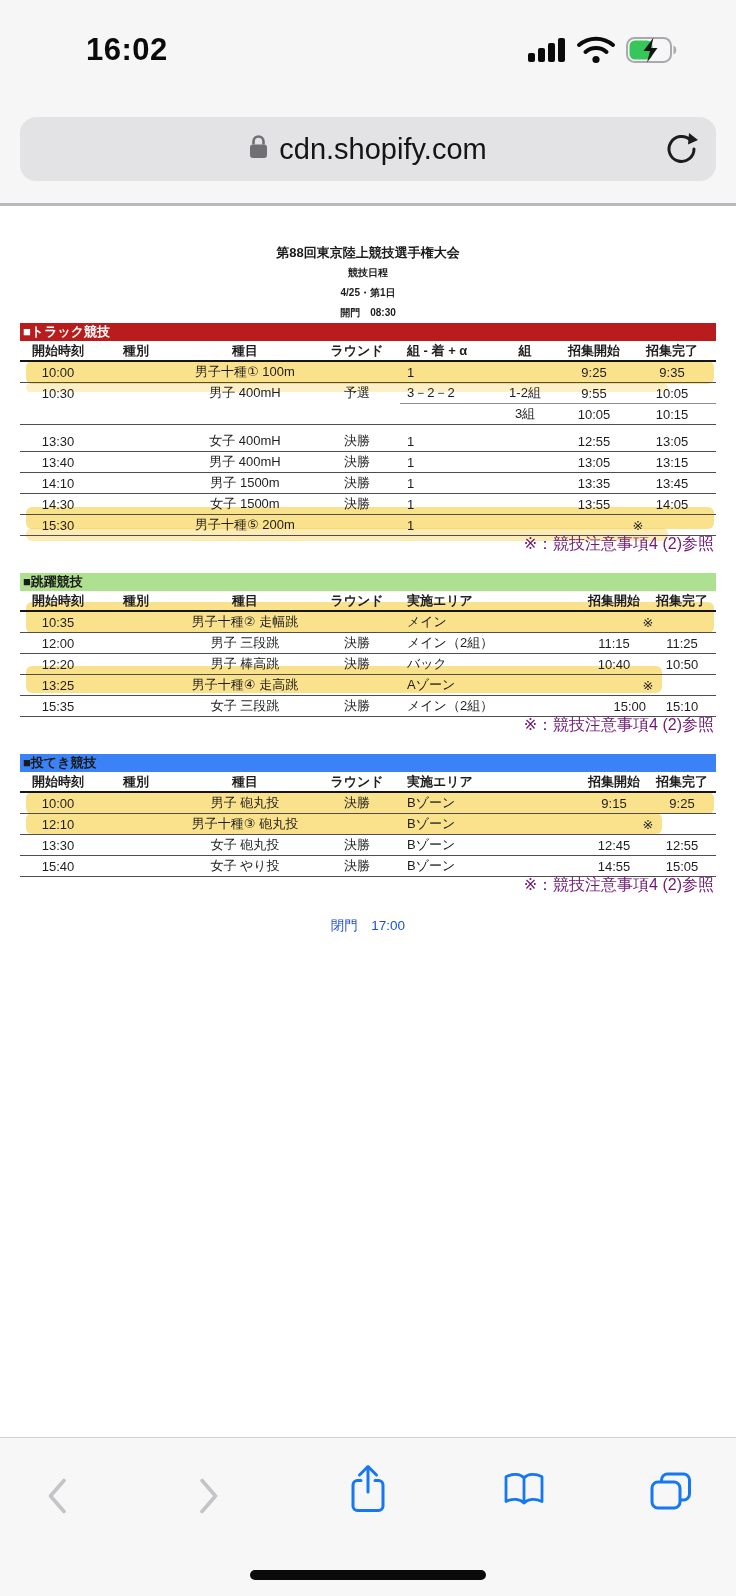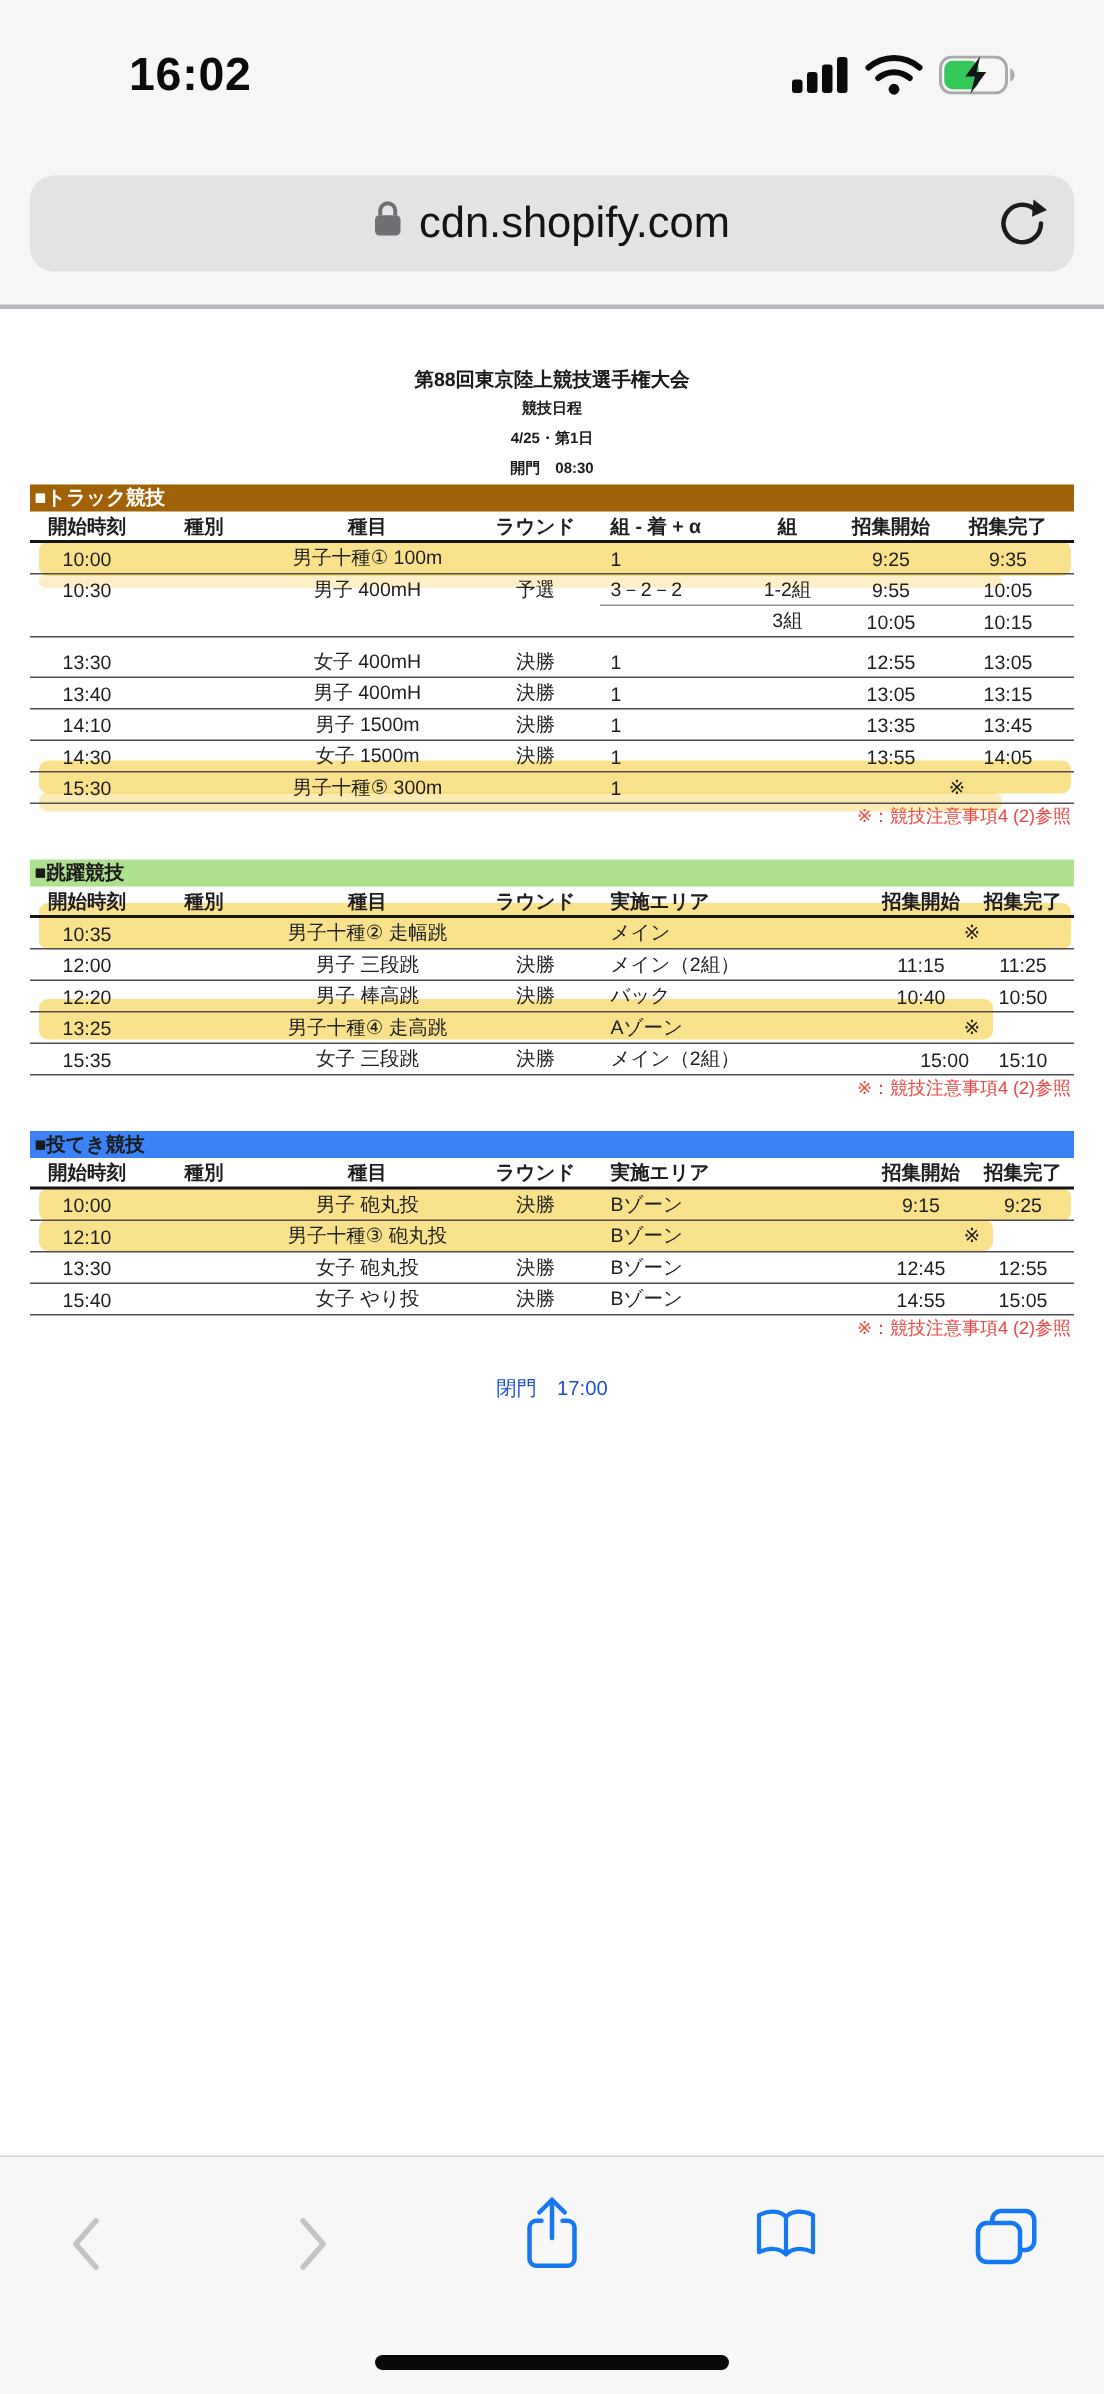--- a/index.html
+++ b/index.html
@@ -49,22 +49,22 @@
   table.sched td {
     height:20px; padding:0 2px; border-bottom:1.5px solid #4e4e4e;
     white-space:nowrap; overflow:hidden;
   }
   table.sched td.al { padding-left:7px; }
   table.sched th.al { padding-left:7px; }
   tr.spacer td { border-bottom:none !important; height:6px !important; }
   tr.split td { border-bottom:none; }
   tr.split td:nth-child(n+5) { border-bottom:1px solid #8f8f8f; }
   .fnote {
-    font-size:12px; line-height:16px; height:16px; text-align:right;
-    color:#ef4444; padding-right:2px;
+    font-size:16px; line-height:16px; height:16px; text-align:right;
+    color:#701a75; padding-right:2px;
   }
   .marker {
     position:absolute; z-index:-1; border-radius:6px;
     background:rgba(247,206,70,.62);
   }
   .closing { text-align:center; font-size:13.5px; color:#1d4ed8; margin-top:24px; line-height:18px; }
   
   .toolbar {
     position:absolute; left:0; right:0; bottom:0; height:158px;
     background:#f7f7f8; border-top:1.5px solid #d2d2d5;
@@ -133,21 +133,21 @@
       <div class="t2">競技日程</div>
       <div class="t2">4/25・第1日</div>
       <div class="t2">開門　08:30</div>
     </div>
 
     <section class="tsec first">
       <div class="marker" style="top:38px;left:6px;width:688px;height:23px"></div>
       <div class="marker" style="top:60px;left:6px;width:642px;height:9px;opacity:.5"></div>
       <div class="marker" style="top:184px;left:6px;width:688px;height:22px"></div>
       <div class="marker" style="top:205px;left:6px;width:642px;height:13px;opacity:.65"></div>
-      <div class="bar" style="background: #a16207; color: rgb(255, 255, 255);">■トラック競技</div>
+      <div class="bar" style="background: #b91c1c; color: rgb(255, 255, 255);">■トラック競技</div>
       <table class="sched">
           <colgroup>
             <col style="width: 76px;">
             <col style="width: 80px;">
             <col style="width: 138px;">
             <col style="width: 86px;">
             <col style="width: 90px;">
             <col style="width: 70px;">
             <col style="width: 68px;">
             <col style="width: 88px;">
@@ -234,21 +234,21 @@
               <td style="text-align: center;">女子 1500m</td>
               <td style="text-align: center;">決勝</td>
               <td class="al" style="text-align: left;">1</td>
               <td style="text-align: center;"></td>
               <td style="text-align: center;">13:55</td>
               <td style="text-align: center;">14:05</td>
             </tr>
             <tr>
               <td style="text-align: center;">15:30</td>
               <td style="text-align: center;"></td>
-              <td style="text-align: center;">男子十種⑤ 300m</td>
+              <td style="text-align: center;">男子十種⑤ 200m</td>
               <td style="text-align: center;"></td>
               <td class="al" style="text-align: left;">1</td>
               <td style="text-align: center;"></td>
               <td colspan="2" style="text-align: center;">※</td>
             </tr>
           </tbody>
         </table>
       <div class="fnote">※：競技注意事項4 (2)参照</div>
     </section>
 

